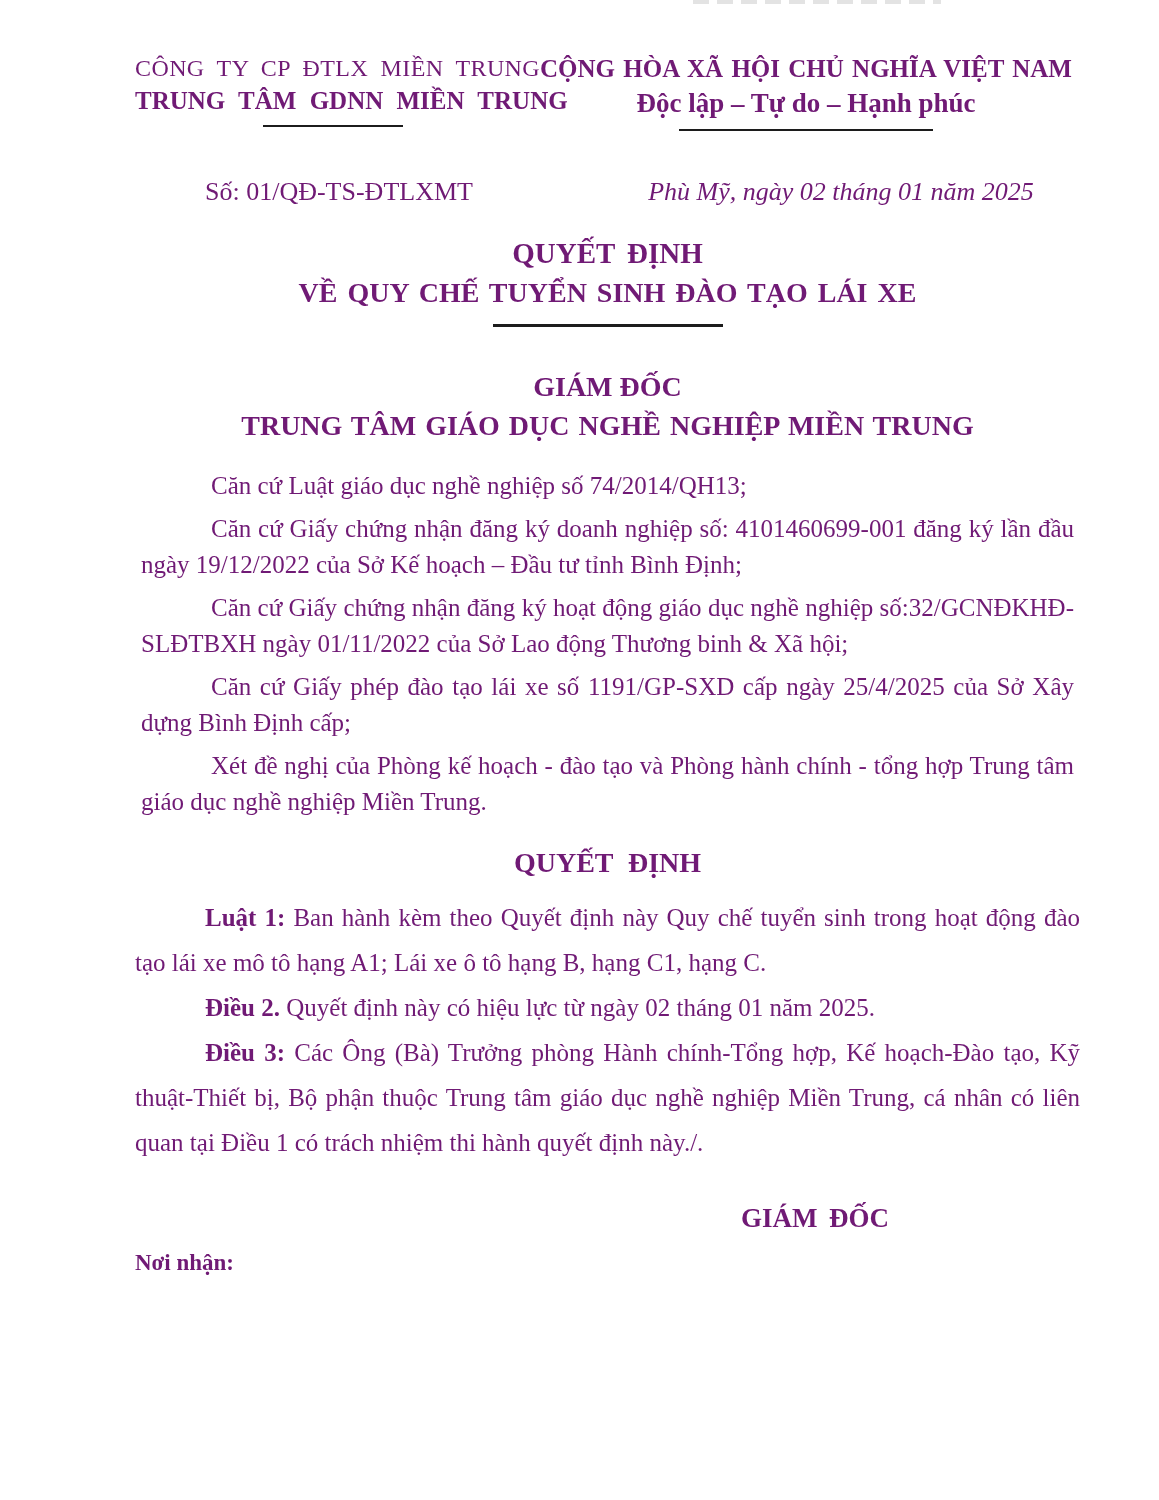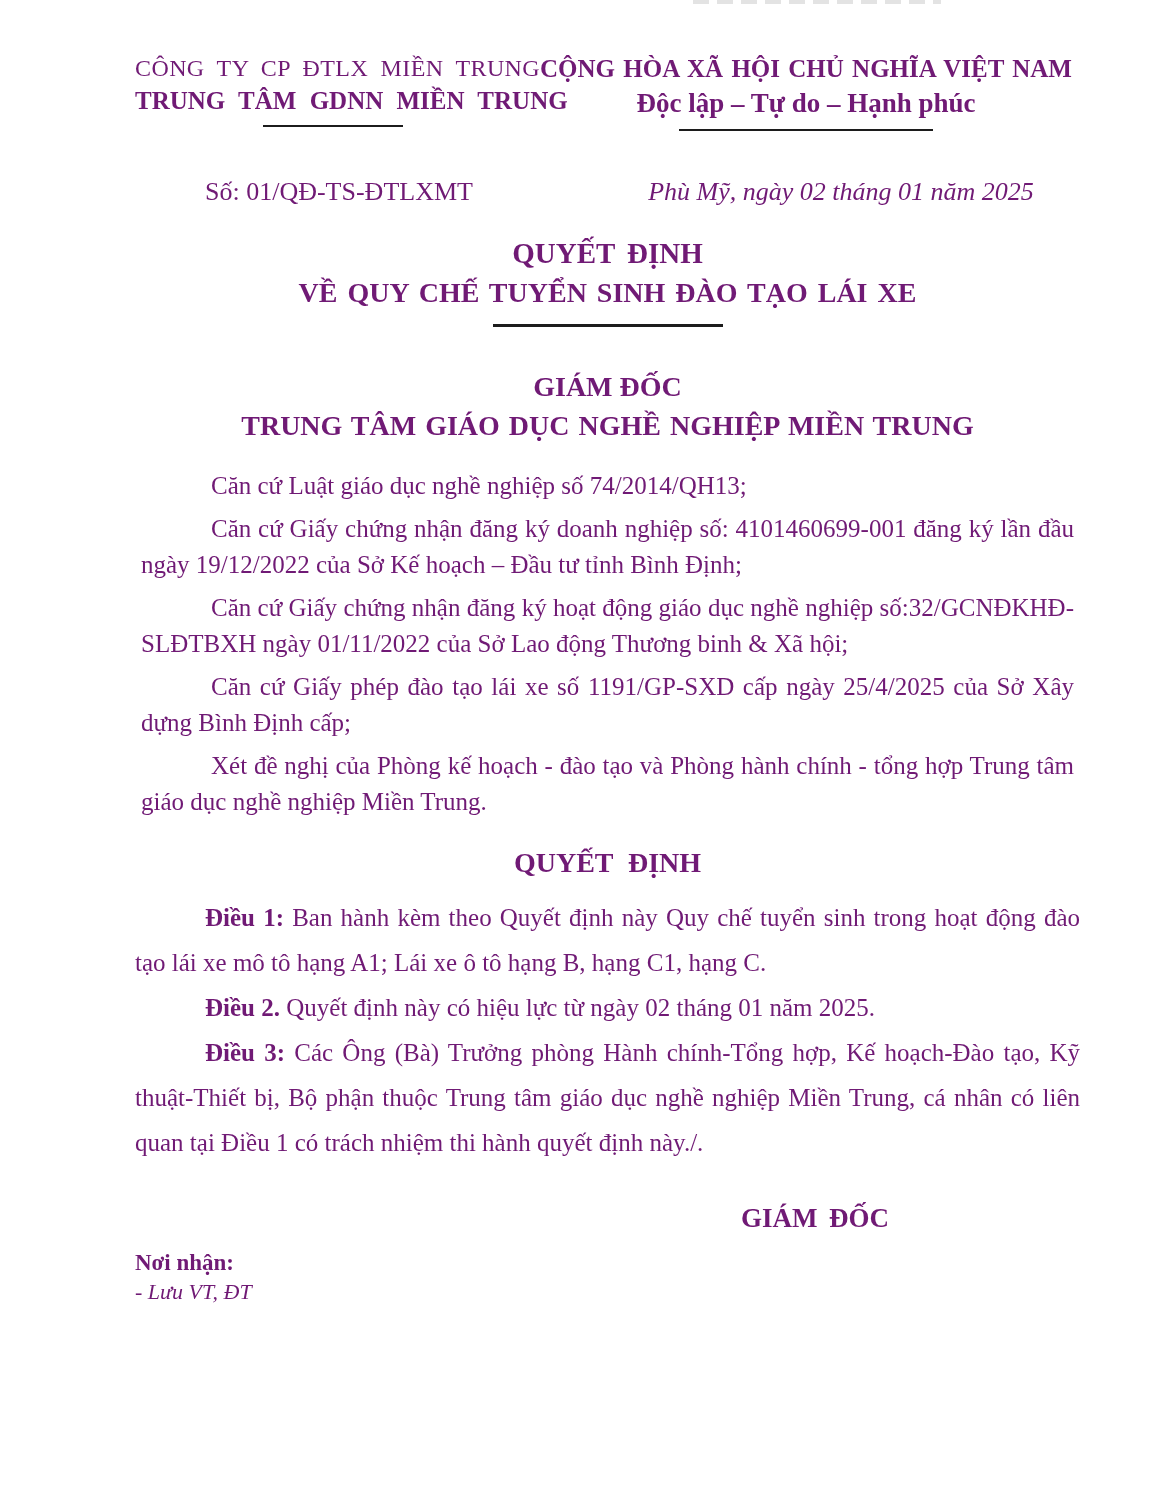--- a/index.html
+++ b/index.html
@@ -128,26 +128,25 @@
       <p>Căn cứ Luật giáo dục nghề nghiệp số 74/2014/QH13;</p>
       <p>Căn cứ Giấy chứng nhận đăng ký doanh nghiệp số: 4101460699-001 đăng ký lần đầu ngày 19/12/2022 của Sở Kế hoạch – Đầu tư tỉnh Bình Định;</p>
       <p>Căn cứ Giấy chứng nhận đăng ký hoạt động giáo dục nghề nghiệp số:32/GCNĐKHĐ-SLĐTBXH ngày 01/11/2022 của Sở Lao động Thương binh &amp; Xã hội;</p>
       <p>Căn cứ Giấy phép đào tạo lái xe số 1191/GP-SXD cấp ngày 25/4/2025 của Sở Xây dựng Bình Định cấp;</p>
       <p>Xét đề nghị của Phòng kế hoạch - đào tạo và Phòng hành chính - tổng hợp Trung tâm giáo dục nghề nghiệp Miền Trung.</p>
     </div>
 
     <div class="decision-heading">QUYẾT ĐỊNH</div>
 
     <div class="articles">
-      <p><span class="lead">Điều 1:</span> <span>Ban hành kèm theo Quyết định này Quy chế tuyển sinh trong hoạt động đào tạo lái xe mô tô hạng A1; Lái xe ô tô hạng B, hạng C1, hạng C.</span></p>
+      <p><span class="lead">Luật 1:</span> <span>Ban hành kèm theo Quyết định này Quy chế tuyển sinh trong hoạt động đào tạo lái xe mô tô hạng A1; Lái xe ô tô hạng B, hạng C1, hạng C.</span></p>
       <p><span class="lead">Điều 2.</span> <span>Quyết định này có hiệu lực từ ngày 02 tháng 01 năm 2025.</span></p>
       <p><span class="lead">Điều 3:</span> <span>Các Ông (Bà) Trưởng phòng Hành chính-Tổng hợp, Kế hoạch-Đào tạo, Kỹ thuật-Thiết bị, Bộ phận thuộc Trung tâm giáo dục nghề nghiệp Miền Trung, cá nhân có liên quan tại Điều 1 có trách nhiệm thi hành quyết định này./.</span></p>
     </div>
 
     <div class="signature-block">GIÁM ĐỐC</div>
 
     <div class="recipients">
       <div class="recipients-label">Nơi nhận:</div>
-      <div class="recipients-item">- Lưu VT, ĐT</div>
     </div>
 
   </div>
 </div>
 
 </body></html>

